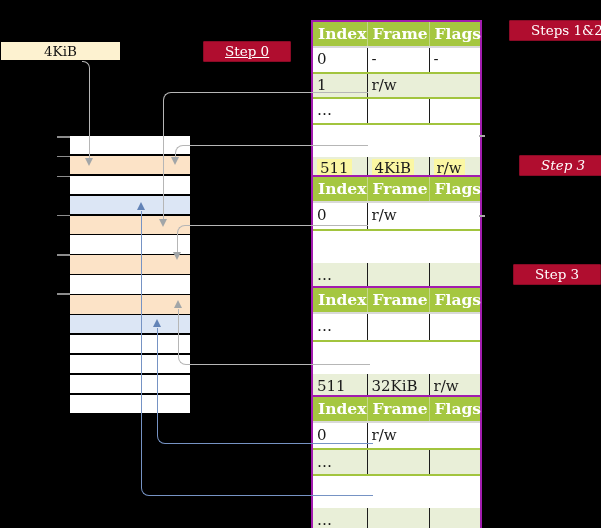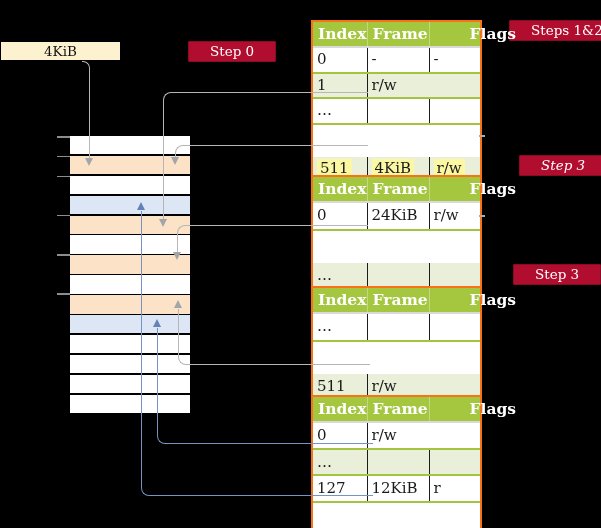--- a/index.html
+++ b/index.html
@@ -6,40 +6,40 @@
   .stage{position:relative;width:601px;height:528px;background:#000;
          font-family:"DejaVu Serif","Liberation Serif",serif;overflow:hidden;}
 
   
   .frame-box{position:absolute;left:1px;top:42px;width:119px;height:18px;
              background:#fdf2d0;color:#111;font-size:13.5px;text-align:center;line-height:18px;}
 
   
   .badge{position:absolute;background:#b00d2f;color:#fff;font-size:13.5px;line-height:17px;
          padding:1px 21px;border:1px solid #8a0b26;border-radius:1px;white-space:nowrap;}
-  #badge-step0{left:188px;top:41px;}
+  #badge-step0{left:203px;top:41px;text-decoration:underline;}
   #badge-steps12{left:509px;top:20px;}
   #badge-step3{left:519px;top:155px;font-style:italic;}
   #badge-step4{left:513px;top:264px;}
 
   
   .memory{position:absolute;left:70px;top:136px;width:120px;height:277px;
           display:grid;grid-auto-rows:1fr;row-gap:1.5px;}
   .mrow.white{background:#ffffff;}
   .mrow.orange{background:#fce3c7;}
   .mrow.blue{background:#dce6f5;}
   .tick{position:absolute;left:57px;width:13px;height:1.5px;background:#8d8d8d;}
 
   
-  .ptable{position:absolute;left:311px;width:167px;border:2px solid #f97316;background:#fff;
+  .ptable{position:absolute;left:311px;width:167px;border:2px solid #a21caf;background:#fff;
           font-size:15px;color:#1a1a1a;}
   .thead{display:grid;grid-template-columns:54.5px 62px 1fr;background:#a5c740;color:#fff;
          font-weight:bold;height:24px;line-height:23px;border-bottom:2px solid #d9d9d9;font-size:15.5px;}
   .thead span{padding-left:5px;border-right:1.5px solid #c3d787;}
-  .thead span:last-child{border-right:none;margin-left:35px;}
+  .thead span:last-child{border-right:none;}
   .trow{display:grid;grid-template-columns:54.5px 62px 1fr;border-bottom:2px solid #a2c43e;}
   .trow span{padding-left:4px;border-right:1.5px solid #1c1c1c;overflow:hidden;white-space:nowrap;}
   .trow span:last-child{border-right:none;}
   .trow:last-child{border-bottom:none;margin-top:32px;}
   .trow.white{background:#ffffff;}
   .trow.green{background:#e9efd8;}
   .r25{height:23.5px;line-height:23px;}
   .r28{height:26px;line-height:25px;}
   .r26{height:24.5px;line-height:24px;}
   .hl{background:#fbf7a3;padding:0 3px;}
@@ -126,21 +126,20 @@
   </div>
 
   <div class="ptable" id="table-2">
     <div class="thead">
       <span>Index</span>
       <span>Frame</span>
       <span>Flags</span>
     </div>
     <div class="trow r28 white">
       <span>0</span>
-      <span>24KiB</span>
       <span>r/w</span>
     </div>
     <div class="trow r28 green">
       <span>…</span>
       <span></span>
       <span></span>
     </div>
   </div>
 
   <div class="ptable" id="table-3">
@@ -149,44 +148,40 @@
       <span>Frame</span>
       <span>Flags</span>
     </div>
     <div class="trow r28 white">
       <span>…</span>
       <span></span>
       <span></span>
     </div>
     <div class="trow r28 green">
       <span>511</span>
+      <span>32KiB</span>
       <span>r/w</span>
     </div>
   </div>
 
   <div class="ptable" id="table-4">
     <div class="thead">
       <span>Index</span>
       <span>Frame</span>
       <span>Flags</span>
     </div>
     <div class="trow r26 white">
       <span>0</span>
       <span>r/w</span>
     </div>
     <div class="trow r26 green">
       <span>…</span>
       <span></span>
       <span></span>
     </div>
-    <div class="trow r26 white">
-      <span>127</span>
-      <span>12KiB</span>
-      <span>r</span>
-    </div>
     <div class="trow r26 green">
       <span>…</span>
       <span></span>
       <span></span>
     </div>
   </div>
 
   <div class="conn gray-tr" style="left:82px;top:61px;width:7px;height:98px;"></div>
   <div class="ah-down" style="left:85px;top:158px;"></div>
 

